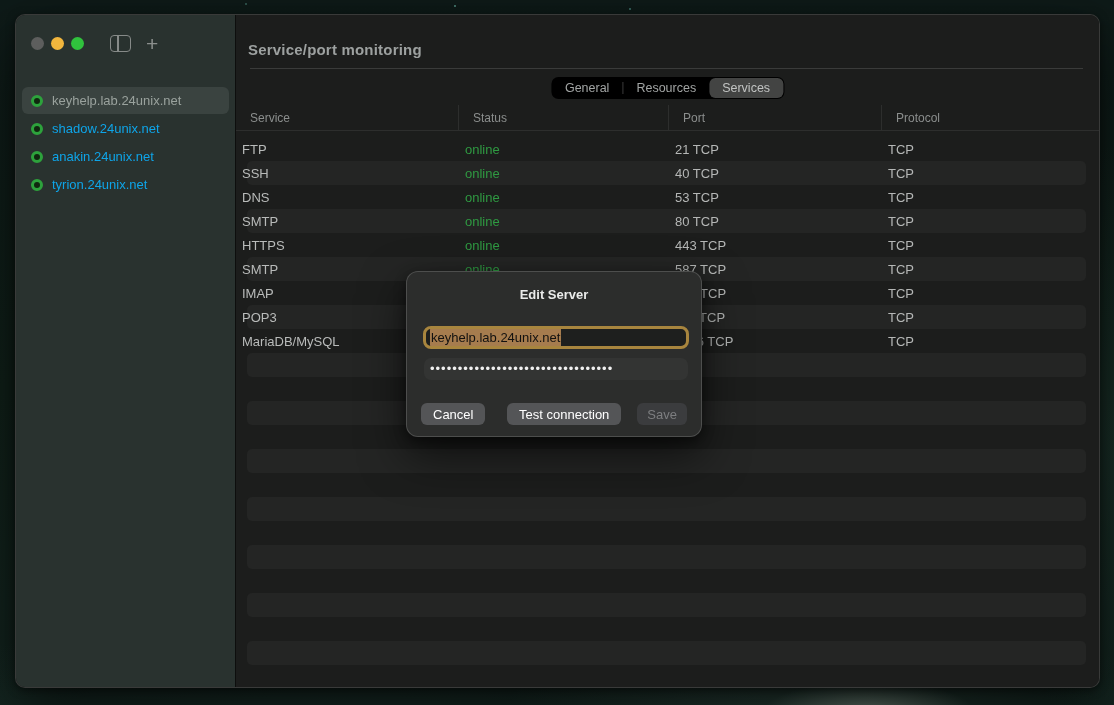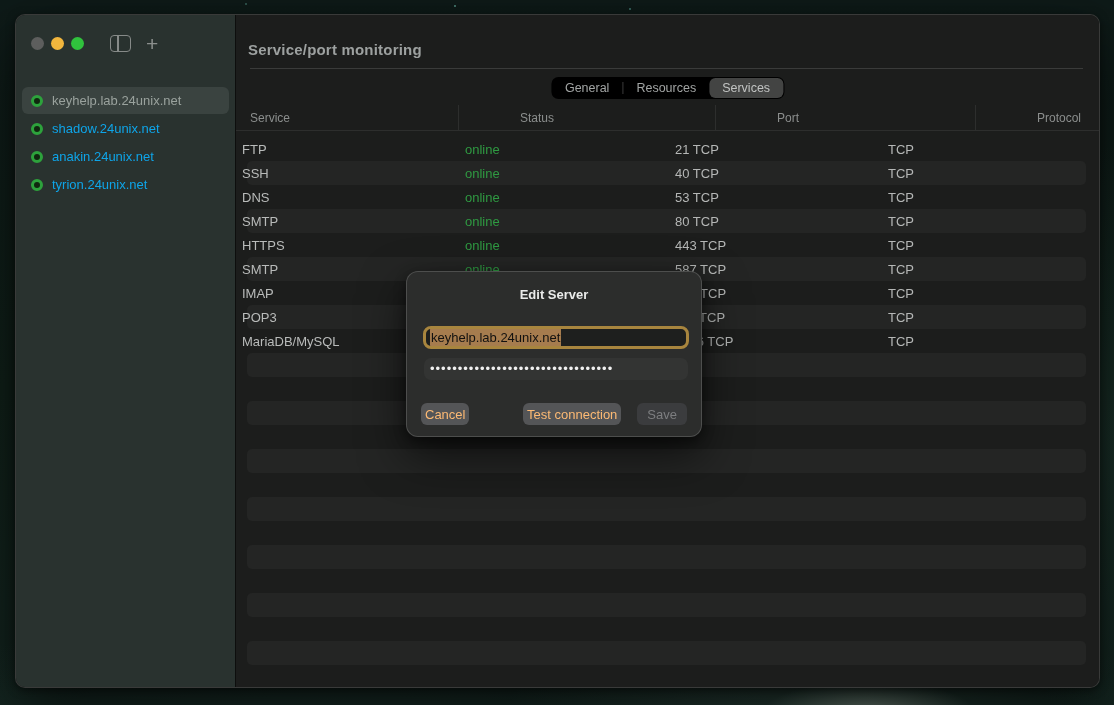--- a/index.html
+++ b/index.html
@@ -50,21 +50,21 @@
   .main { position:relative; flex:1; background:#1c1d1c; }
   .page-title { position:absolute; top:26px; left:12px; font-size:15px; font-weight:bold; color:#9da1a0; letter-spacing:.2px; }
   .scroll-separator { position:absolute; top:53px; left:14px; right:16px; height:1px; background:#3a3b3a; }
 
   .tabs { position:absolute; top:62px; left:50%; transform:translateX(-50%); height:22px; display:flex; align-items:center; background:#000000; border-radius:7px; padding:0 1px; }
   .tab { height:20px; display:flex; align-items:center; padding:0 13px; font-size:12.5px; color:#a2a5a4; border-radius:6px; white-space:nowrap; }
   .tab.selected { background:#434443; color:#c1c3c2; }
   .tab-divider { width:1px; height:12px; background:#3a3b3a; }
 
   .table { position:absolute; top:90px; left:0; right:0; bottom:0; font-size:13px; }
-  .thead { display:grid; grid-template-columns:223px 210px 213px 1fr; height:26px; align-items:center; border-bottom:1px solid #2d2e2d;gap:47px; }
+  .thead { display:grid; grid-template-columns:223px 210px 213px 1fr; height:26px; align-items:center; border-bottom:1px solid #2d2e2d; }
   .th { color:#8b8e8d; font-size:12px; padding-left:14px; height:100%; display:flex; align-items:center; }
   .th:not(:last-child) { border-right:1px solid #2d2e2d; }
   .tbody { margin-top:6px; }
   .row { position:relative; height:24px; display:grid; grid-template-columns:223px 210px 213px 1fr; align-items:center; }
   .row.light::before { content:""; position:absolute; left:11px; right:13px; top:0; bottom:0; background:#242524; border-radius:5px; }
   .cell { position:relative; padding-left:6px; white-space:nowrap; color:#b5b7b6; }
   .cell.service { color:#b9bbba; }
   .cell.online { color:#2f9a42; }
 
   
@@ -83,21 +83,21 @@
     display:flex; align-items:center; padding-left:4px; font-size:13px; color:#e8e8e8; overflow:hidden; white-space:nowrap;
   }
   .host-field .sel { background:#a67c4e; color:#121110; padding:1px 1px; }
   .password-field {
     position:absolute; left:17px; top:86px; width:264px; height:22px;
     background:#333433; border-radius:7px;
     color:#f0f0f0; font-size:13px; letter-spacing:1px; line-height:21px;
     padding:0 6px; overflow:hidden; white-space:nowrap;
   }
   .dialog-buttons { position:absolute; left:14px; right:14px; top:131px; height:22px; display:flex; align-items:center; }
-  .btn { height:22px; display:flex; align-items:center; padding:0 4px; border-radius:6px; background:#545557; color:#fdba74; font-size:13px; white-space:nowrap; }
+  .btn { height:22px; display:flex; align-items:center; padding:0 12px; border-radius:6px; background:#545557; color:#ffffff; font-size:13px; white-space:nowrap; }
   .btn.test { margin-left:auto; }
   .btn.save { margin-left:16px; background:#3b3c3e; color:#7d7e80; padding:0 10px; }
 </style>
 </head>
 <body>
 
 <div class="desktop">
   <div class="speckles"></div>
 
   <div class="window">

